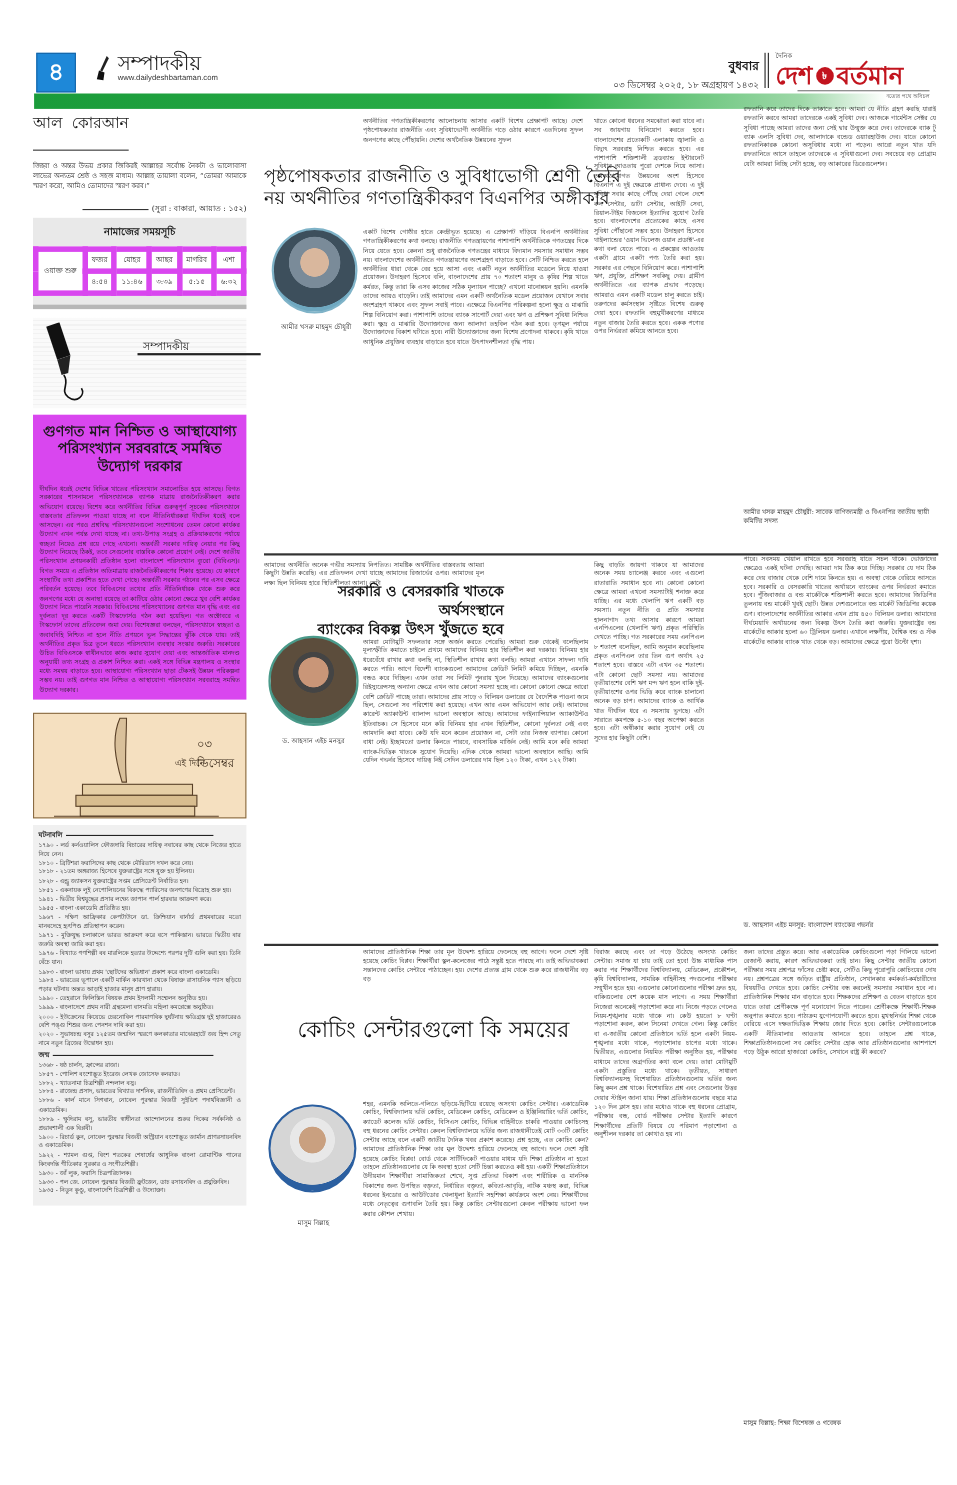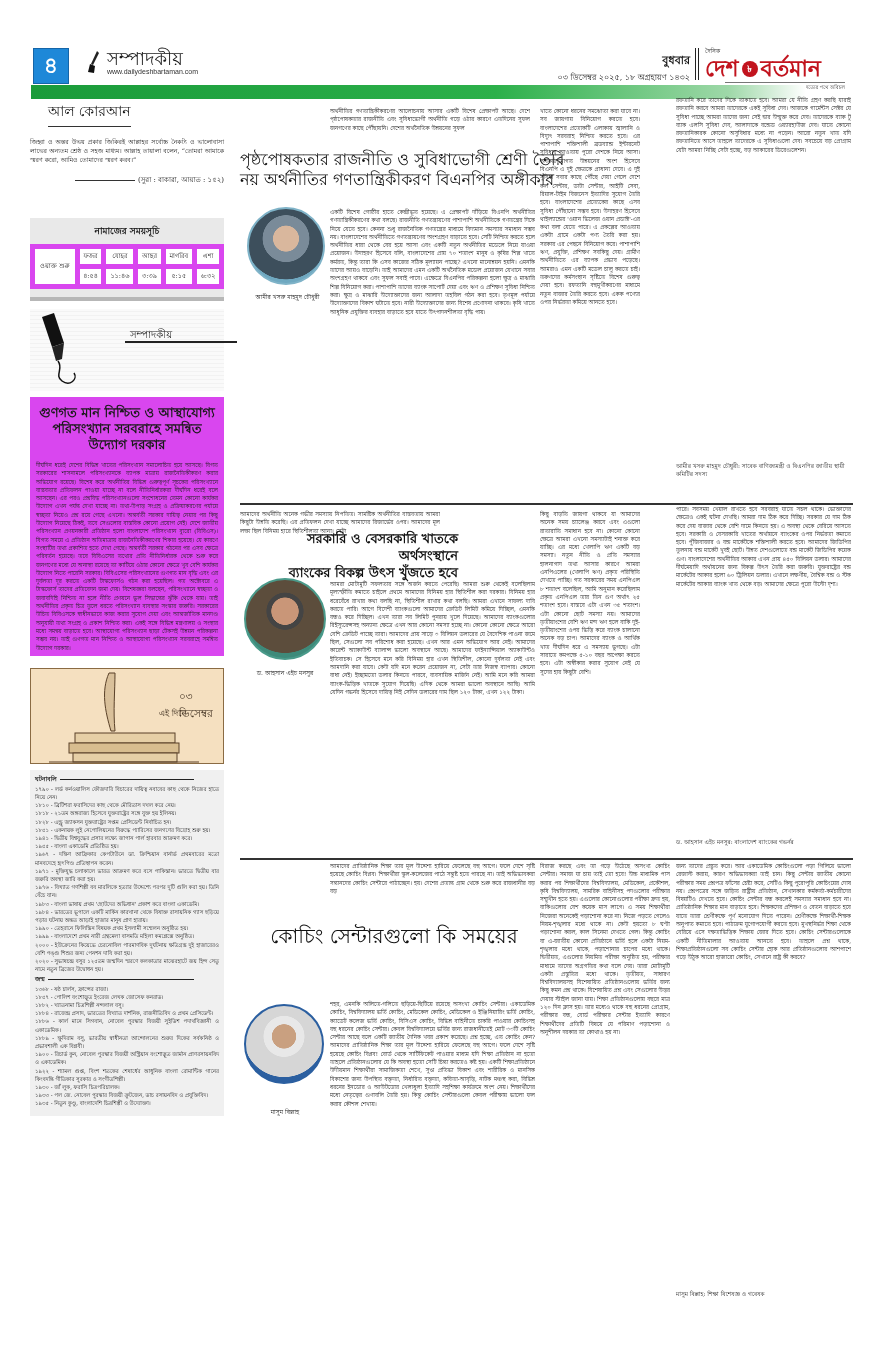--- a/index.html
+++ b/index.html
@@ -17,26 +17,26 @@
   .weekday { font-size: 11px; font-weight: bold; }
   .fulldate { font-size: 8px; color: #222; }
   .date-sep { position: absolute; left: 695px; top: 48px; width: 4px; height: 32px; border-left: 1.5px solid #222; border-right: 1.5px solid #222; }
   .logo { position: absolute; left: 705px; top: 46px; width: 145px; height: 40px; }
   .logo-daily { font-size: 6px; color: #333; }
   .logo-name { font-size: 22px; font-weight: bold; color: #c2141e; font-family: Liberation Serif, serif; display: flex; align-items: center; gap: 3px; line-height: 24px; }
   .logo-mark { width: 16px; height: 16px; border-radius: 50%; background: #c2141e; color: #fff; font-size: 9px; display: inline-flex; align-items: center; justify-content: center; }
   .logo-tag { font-size: 5px; color: #444; text-align: right; border-top: 1px solid #777; margin-top: 1px; padding-top: 1px; width: 120px; margin-left: 20px; }
 
   .col-left { position: absolute; left: 30px; top: 100px; width: 194px; }
-  .quran-title { font-size: 14px; font-family: Liberation Sans, sans-serif; border-bottom: 1.5px solid #333; display: inline-block; margin-left: 18px; padding-bottom: 2px; }
+  .quran-title { font-size: 14px; font-family: Liberation Mono, monospace; border-bottom: 1.5px solid #333; display: inline-block; margin-left: 0; padding-bottom: 12px; }
   .quran-text { font-size: 6.2px; line-height: 9px; text-align: justify; margin-top: 10px; font-family: "DejaVu Serif", serif; }
   .quran-ref { font-size: 7px; text-align: right; margin-top: 10px; font-family: "DejaVu Serif", serif; display: flex; align-items: center; justify-content: flex-end; gap: 3px; }
   .quran-ref .line { width: 60px; height: 1px; background: #333; }
 
-  .prayer-box { margin-top: 32px; background: #e9e9e9; padding: 4px 0 8px; border-bottom: 4px solid #b7b7b7; }
+  .prayer-box { margin-top: 2px; background: #e9e9e9; padding: 4px 0 8px; border-bottom: 4px solid #b7b7b7; }
   .prayer-title { text-align: center; font-size: 9px; font-weight: bold; font-family: "DejaVu Serif", serif; padding: 2px 0 5px; }
   .prayer-table { width: 100%; border-collapse: collapse; background: #fff; font-size: 6.5px; font-family: "DejaVu Serif", serif; text-align: center; }
   .prayer-table td { border: 5px solid #d946ef; padding: 2px 1px; }
 
   .editorial-banner { margin-top: 8px; height: 82px; position: relative; background: repeating-linear-gradient(0deg, #fafafa 0 3px, #f2f2f2 3px 4px); }
   .fountain-pen { position: absolute; left: 4px; top: 4px; width: 54px; height: 78px; }
   .editorial-label { position: absolute; left: 100px; top: 18px; font-size: 10px; font-family: "DejaVu Serif", serif; }
   .editorial-rule { position: absolute; left: 95px; top: 32px; width: 112px; height: 2px; background: #222; }
 
   .editorial-box { margin-top: 6px; background: #d946ef; padding: 8px 6px 4px; }

